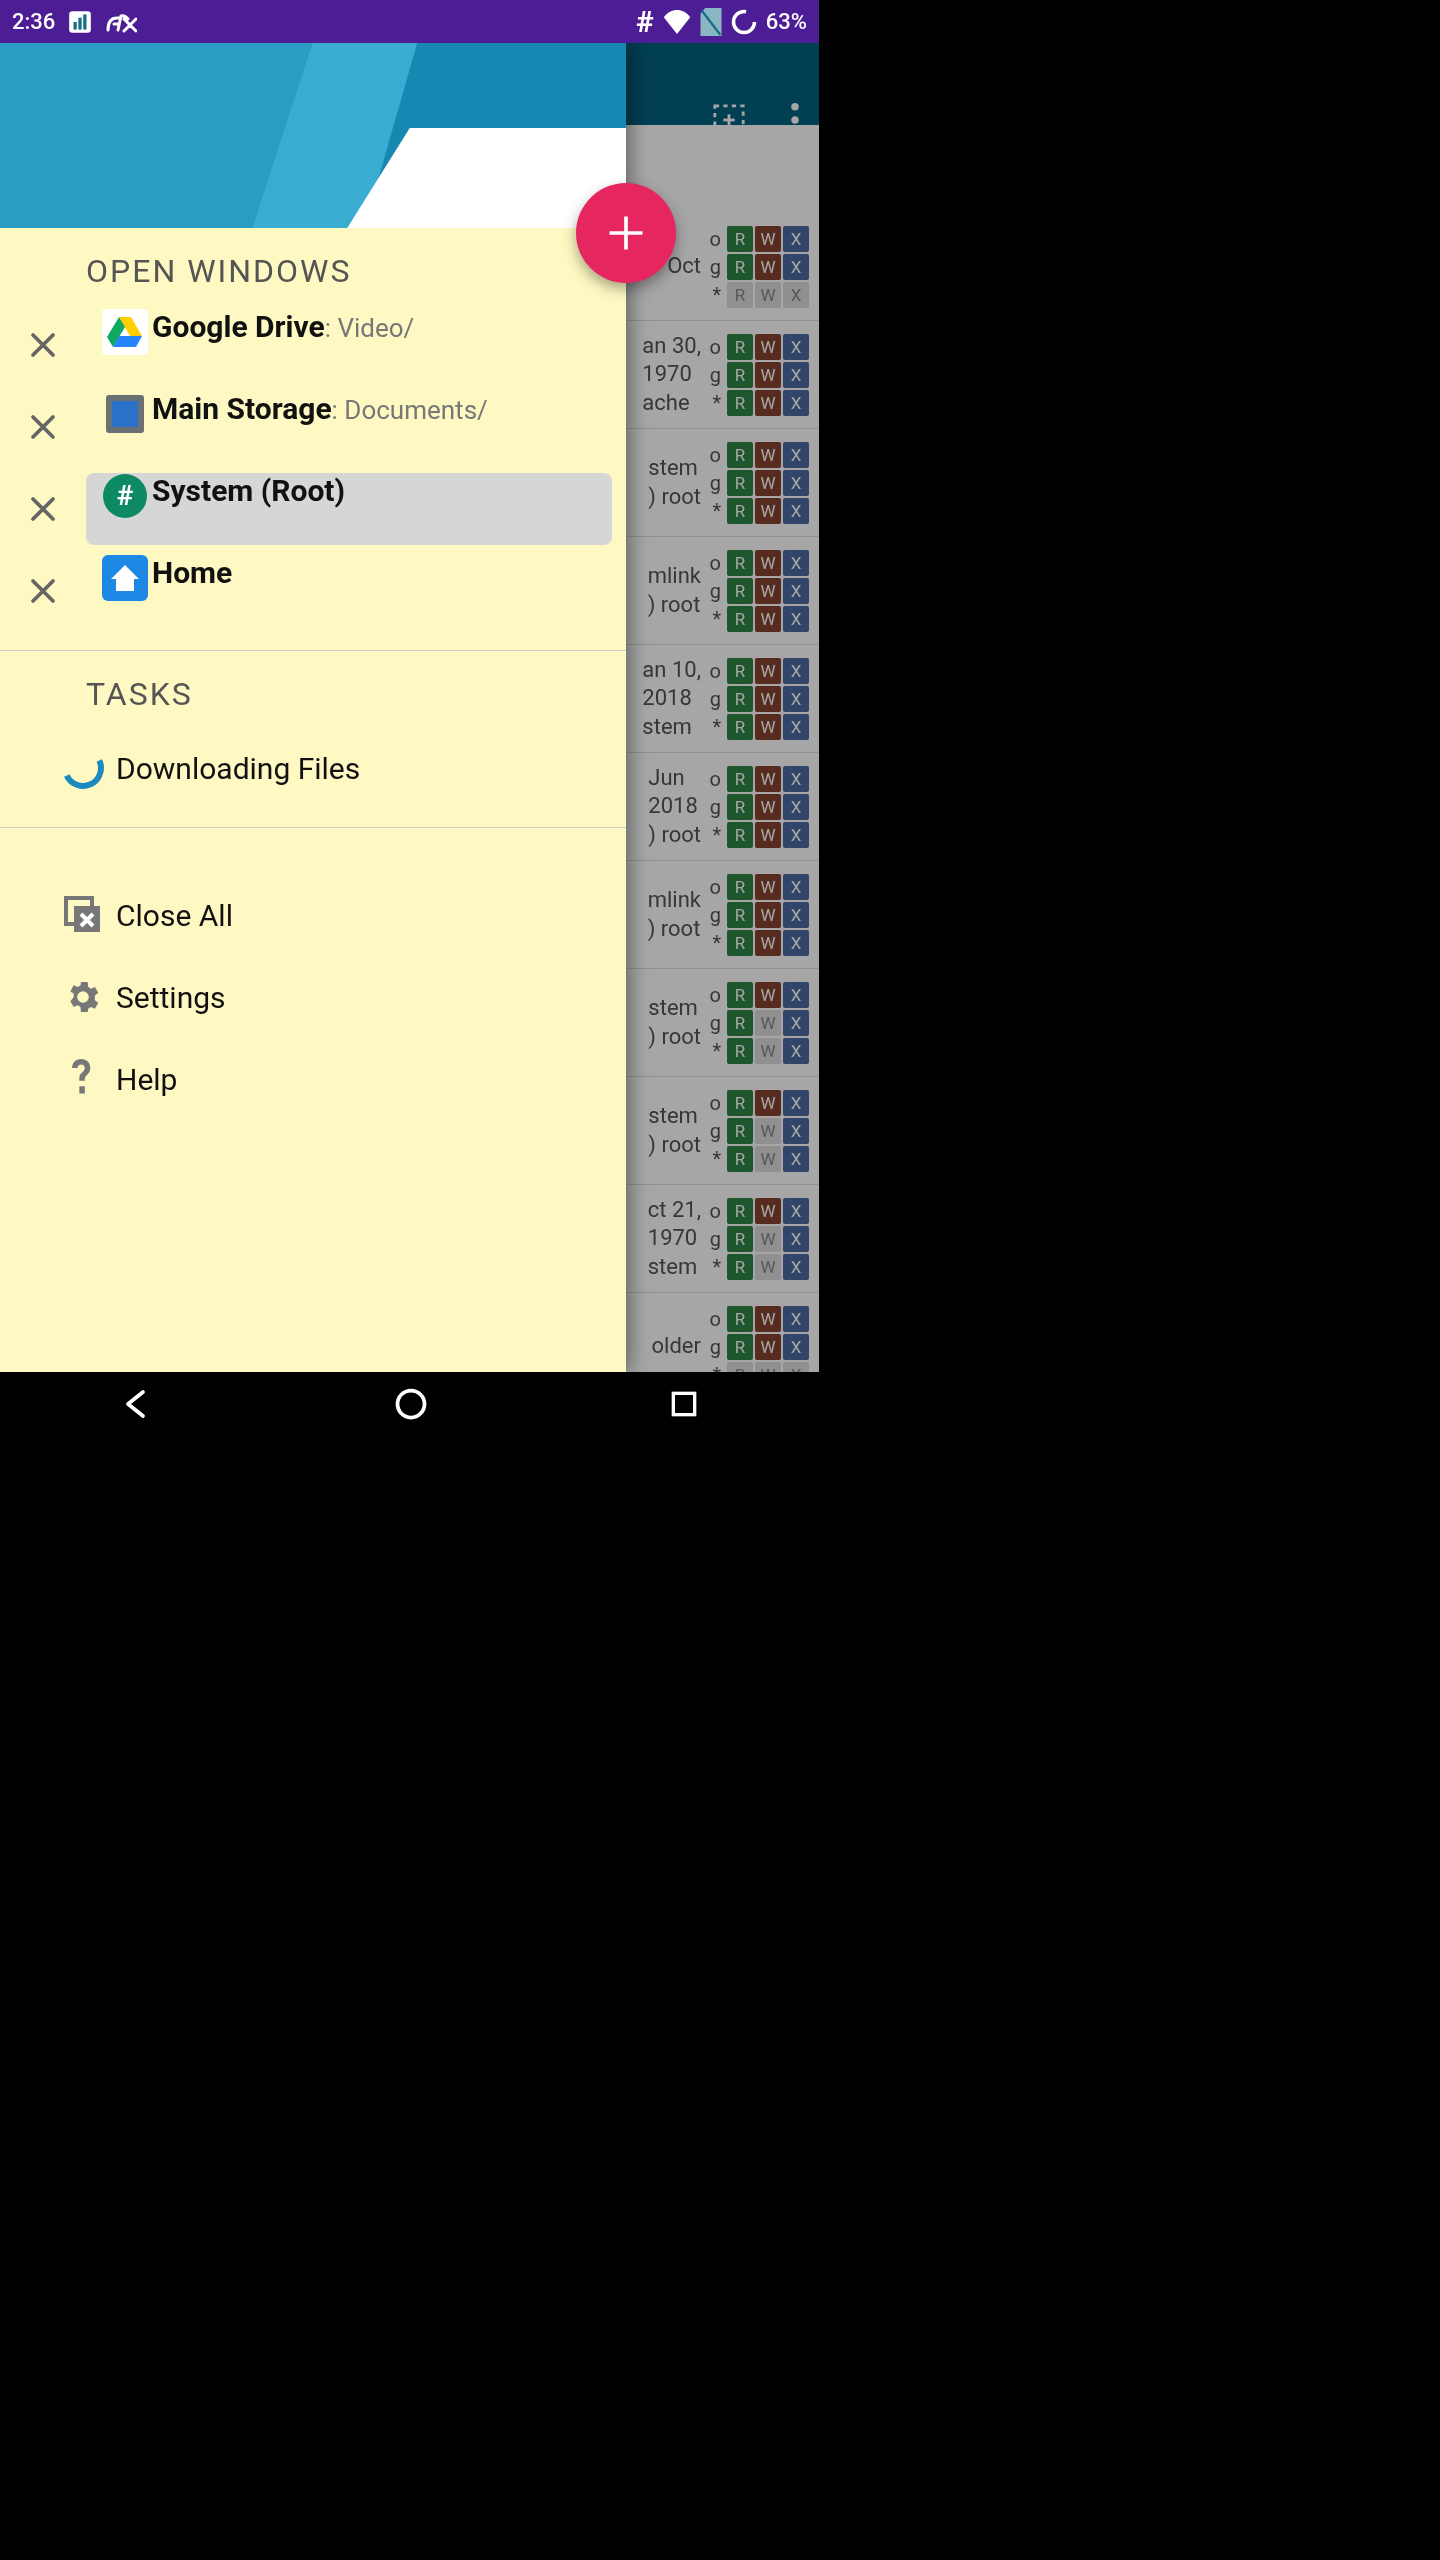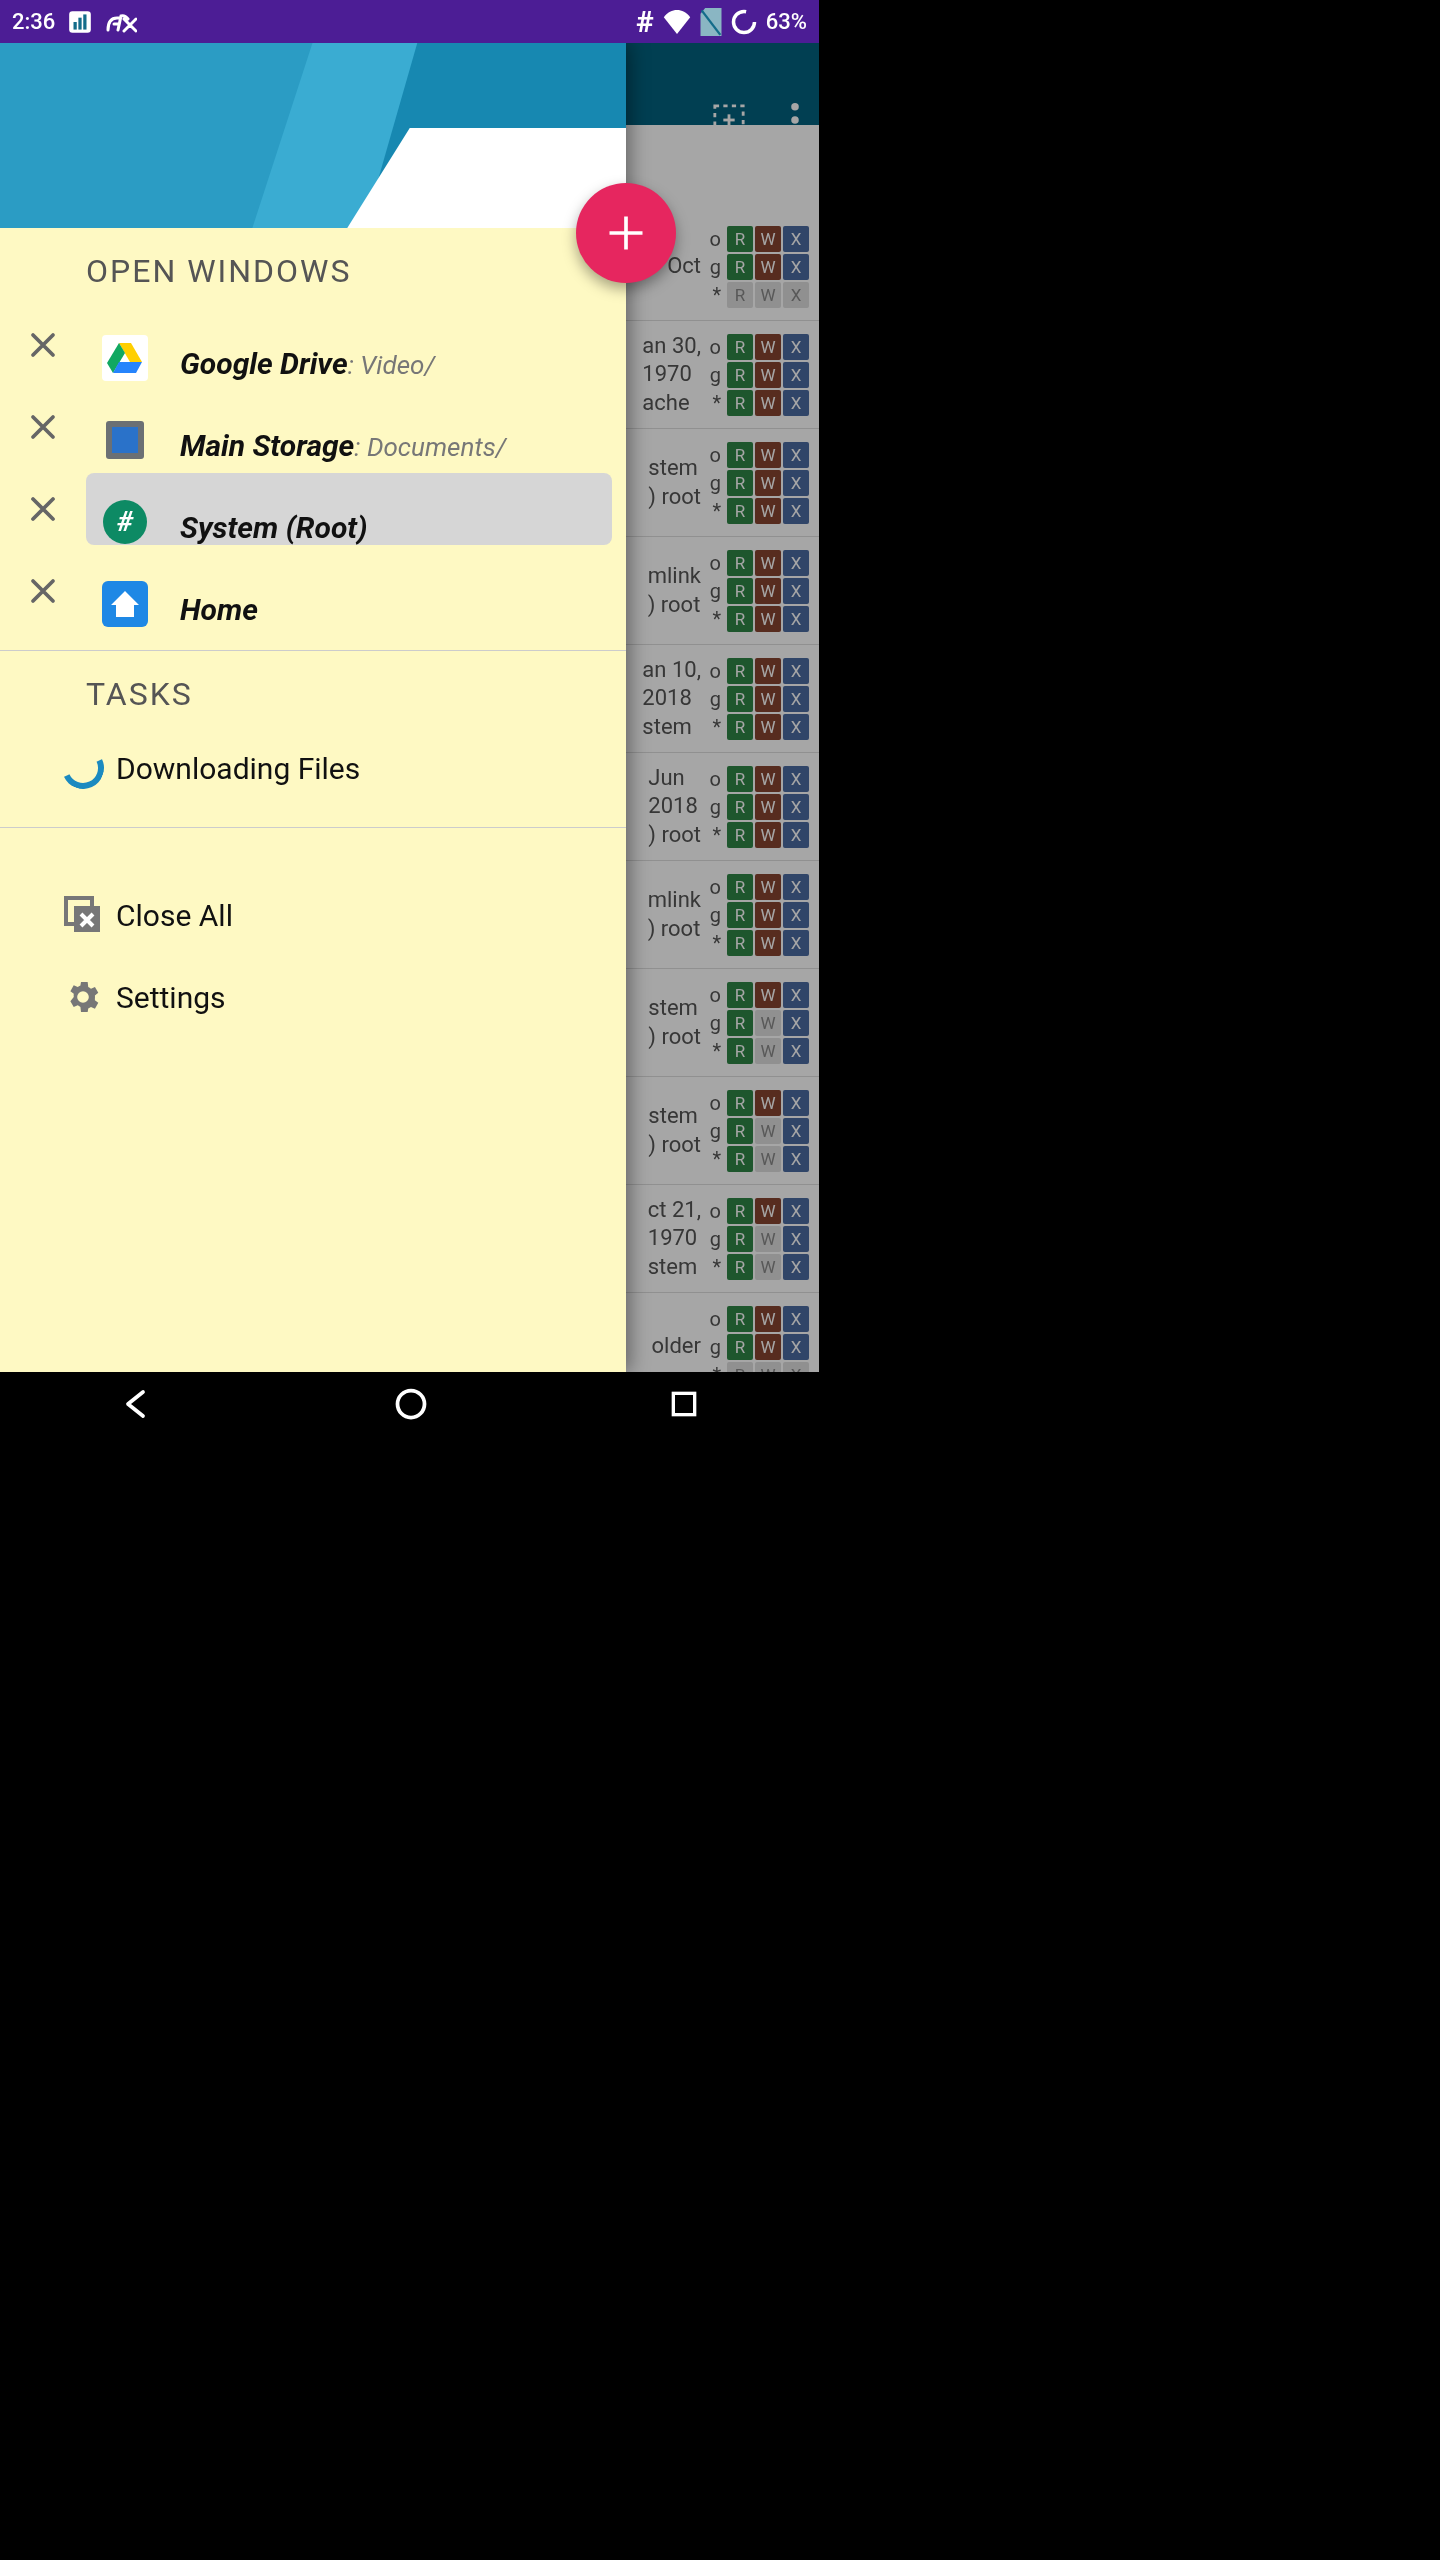--- a/index.html
+++ b/index.html
@@ -79,23 +79,22 @@
   .section-title {
     font-size: 32px; letter-spacing: 2px; color: #555; padding: 24px 0 14px 86px;
   }
   .win-row {
     display: flex; align-items: center; height: 82px; padding-right: 14px;
   }
   .win-close {
     width: 86px; display:flex; align-items:center; justify-content:center;
   }
   .win-body {
-    flex:1; display:flex; align-items:flex-end; gap:32px; height:72px; padding:0 16px;
+    flex:1; display:flex; align-items:flex-start; gap:4px; height:72px; padding:0 16px;
     border-radius: 8px;
-    font-style: italic;
   }
   .win-body.selected { background:#d6d6d6; }
   .win-icon { width:46px; height:46px; display:flex; align-items:center; justify-content:center; }
   .win-label { font-size: 30px; color:#111; }
   .win-label .sub { font-size:26px; color:#777; font-weight:400; }
 
   .divider { height:1px; background:#ccc; margin-top:18px; }
 
   .task-row, .action-row {
     display:flex; align-items:center; height:82px; padding-left:104px; gap:10px;
@@ -550,20 +549,28 @@
         <span class="action-label">Close All</span>
       </div>
       <div class="action-row">
         <span class="win-icon">
           <svg width="40" height="40" viewBox="0 0 24 24">
               <path fill="#777" d="M19.14 12.94a7 7 0 000-1.88l2.03-1.58-2-3.46-2.39.96a7 7 0 00-1.63-.94L14.8 3h-4l-.35 2.04a7 7 0 00-1.63.94l-2.39-.96-2 3.46 2.03 1.58a7 7 0 000 1.88L4.43 14.5l2 3.46 2.39-.96c.5.38 1.05.7 1.63.94L10.8 21h4l.35-2.04c.58-.24 1.13-.56 1.63-.94l2.39.96 2-3.46-2.03-1.58zM12 15.5A3.5 3.5 0 1112 8.5a3.5 3.5 0 010 7z"></path>
             </svg>
         </span>
         <span class="action-label">Settings</span>
       </div>
+      <div class="action-row">
+        <span class="win-icon">
+          <svg width="22" height="40" viewBox="0 0 12 22">
+              <path fill="#777" d="M5 0C2 0 0 2 0 5h3c0-1.4 1-2 2-2s2 .6 2 2c0 1-.6 1.6-1.6 2.5C4 8.7 4 9.5 4 12h3c0-1.7 0-2 1-3 1.3-1.2 2-2.4 2-4 0-3-2-5-5-5zM4 15h3v4H4z"></path>
+            </svg>
+        </span>
+        <span class="action-label">Help</span>
+      </div>
     </div>
   </div>
 
   <div class="fab">
     <svg width="44" height="44" viewBox="0 0 24 24">
         <path d="M11 3h2v18h-2zM3 11h18v2H3z" fill="#fff"></path>
       </svg>
   </div>
 
   <div class="status-bar">

